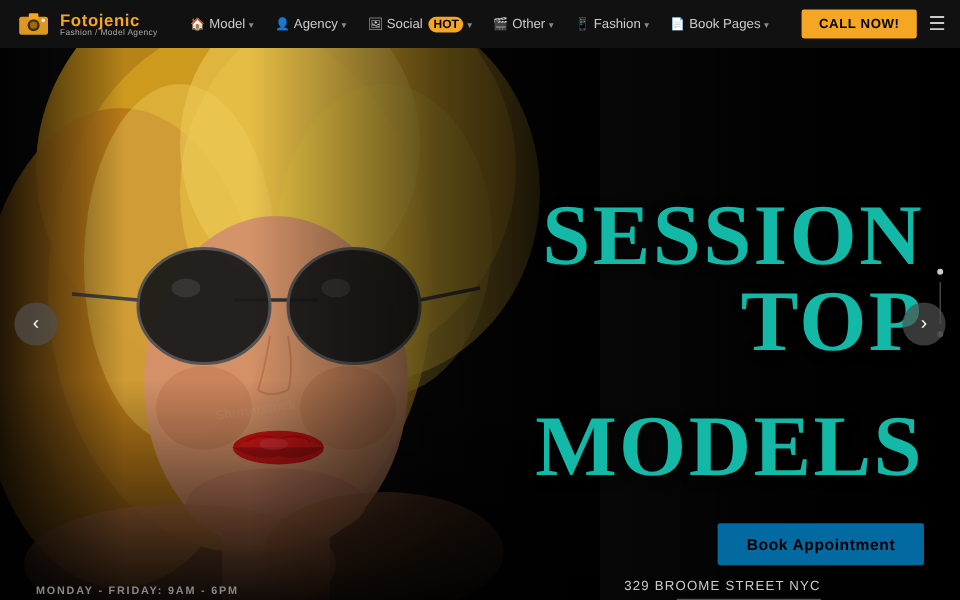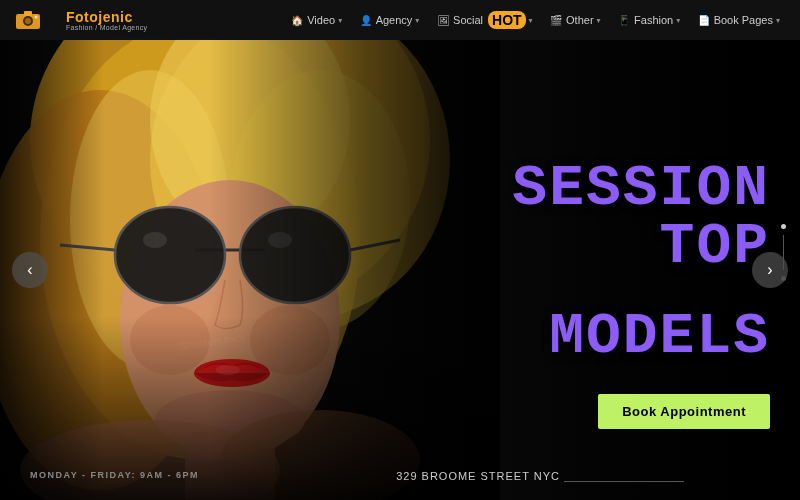--- a/index.html
+++ b/index.html
@@ -21,21 +21,21 @@
       background: #111;
       display: flex;
       align-items: center;
       justify-content: space-between;
       padding: 0 12px;
       z-index: 100;
     }
     .navbar-left {
       display: flex;
       align-items: center;
-      gap: 22px;
+      gap: 6px;
     }
     .logo-icon {
       width: 32px;
       height: 24px;
       display: flex;
       align-items: center;
       justify-content: center;
     }
     .logo-icon svg { width: 28px; height: 22px; }
     .logo-text {
@@ -67,21 +67,21 @@
       color: #ccc;
       font-size: 11px;
       cursor: pointer;
       white-space: nowrap;
     }
     .nav-item .nav-icon { font-size: 10px; }
     .nav-item .chevron { font-size: 8px; color: #888; }
     .nav-badge {
       background: #f5a623;
       color: #000;
-      font-size: 14px;
+      font-size: 10px;
       font-weight: 700;
       padding: 1px 4px;
       border-radius: 8px;
       margin-left: 2px;
     }
     .navbar-right {
       display: flex;
       align-items: center;
       gap: 10px;
     }
@@ -152,37 +152,37 @@
 
     
     .hero-content {
       position: absolute;
       top: 120px;
       right: 30px;
       width: 340px;
       text-align: right;
     }
     .hero-title {
-      font-size: 58px;
+      font-size: 72px;
       font-weight: 900;
-      color: #8b5cf6;
+      color: #14b8a6;
       line-height: 1.0;
       letter-spacing: 2px;
       text-transform: uppercase;
-      font-family: Liberation Mono, monospace;
+      font-family: Liberation Serif, serif;
       text-shadow: 2px 2px 10px rgba(0,0,0,0.8);
     }
     .hero-title .line1 { display: block; }
     .hero-title .line2 { display: block; }
     .hero-title .line3 { display: block; margin-top: 32px; }
 
     .book-btn {
       display: inline-block;
       margin-top: 28px;
-      background: #bef264;
+      background: #0369a1;
       color: #000;
       font-size: 13px;
       font-weight: 700;
       padding: 10px 24px;
       border: none;
       cursor: pointer;
       letter-spacing: 0.5px;
       border-radius: 2px;
     }
 
@@ -203,38 +203,38 @@
       align-items: center;
       justify-content: center;
       z-index: 10;
     }
     .arrow-left { left: 12px; }
     .arrow-right { right: 12px; }
 
     
     .hero-bottom {
       position: absolute;
-      bottom: 18px;
+      bottom: 0;
       left: 0;
       width: 704px;
       display: flex;
       align-items: flex-end;
       justify-content: space-between;
       padding: 0 20px 0 30px;
     }
     .hours-text {
       font-size: 9px;
       color: #888;
       letter-spacing: 1.5px;
       text-transform: uppercase;
       font-weight: 600;
     }
     .address-area {
       display: flex;
-      flex-direction: row;
+      flex-direction: column;
       align-items: flex-end;
       gap: 4px;
     }
     .address-text {
       font-size: 11px;
       color: #ccc;
       letter-spacing: 1px;
       text-transform: uppercase;
     }
     .address-line {
@@ -260,21 +260,21 @@
     <div class="logo-text">
       <span class="logo-main">Fotojenic</span>
       <span class="logo-sub">Fashion / Model Agency</span>
     </div>
   </div>
 
   <div class="navbar-nav">
 
     <div class="nav-item">
       <span class="nav-icon">🏠</span>
-      <span>Video</span>
+      <span>Model</span>
       <span class="chevron">▾</span>
     </div>
 
     <div class="nav-item">
       <span class="nav-icon">👤</span>
       <span>Agency</span>
       <span class="chevron">▾</span>
     </div>
 
     <div class="nav-item">
@@ -296,20 +296,24 @@
       <span class="chevron">▾</span>
     </div>
 
     <div class="nav-item">
       <span class="nav-icon">📄</span>
       <span>Book Pages</span>
       <span class="chevron">▾</span>
     </div>
   </div>
 
+  <div class="navbar-right">
+    <button class="call-btn">CALL NOW!</button>
+    <span class="menu-icon">☰</span>
+  </div>
 </nav>
 
 <section class="hero">
 
   <div class="hero-image">
     
     <svg width="520" height="460" viewBox="0 0 520 460" xmlns="http://www.w3.org/2000/svg">
 
       <rect width="520" height="460" fill="#0a0a0a"></rect>
 

